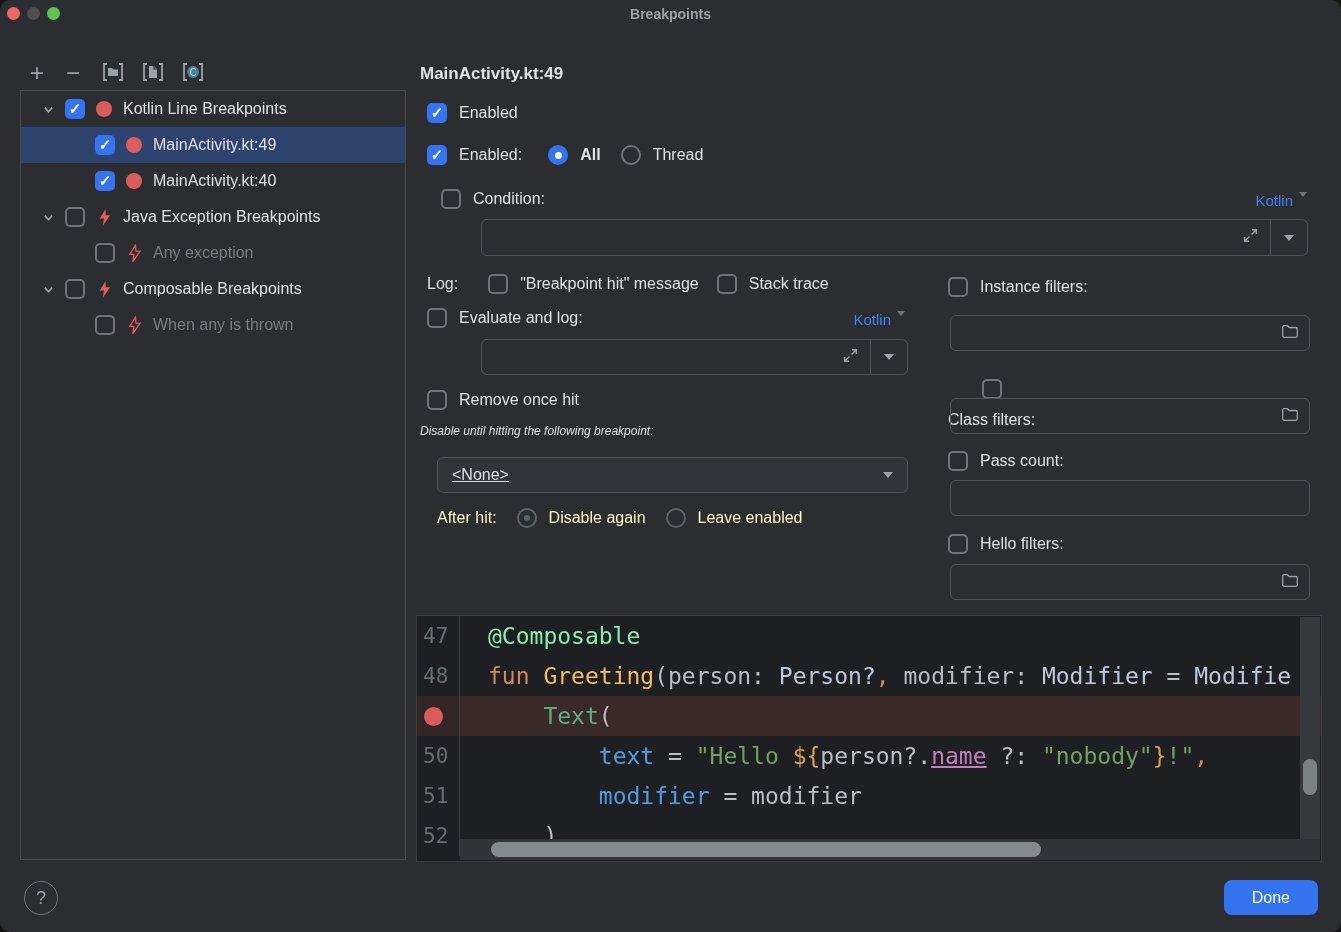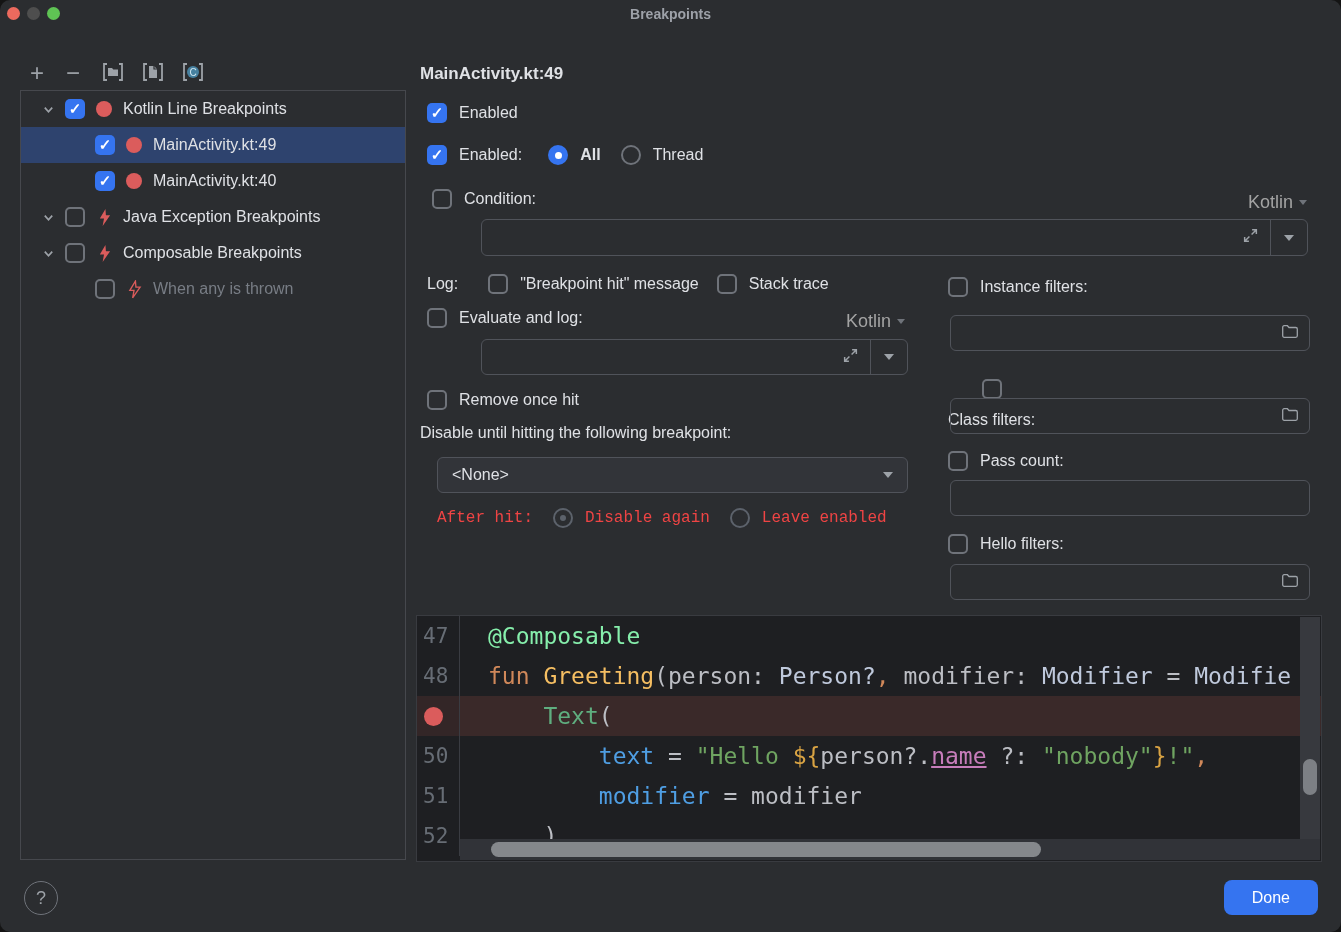--- a/index.html
+++ b/index.html
@@ -36,36 +36,36 @@
   
   .hdr{position:absolute;left:420px;top:64px;font-size:17px;font-weight:bold;}
   .drow{position:absolute;display:flex;align-items:center;gap:12px;font-size:16px;}
   .radio{width:20px;height:20px;border-radius:50%;border:2px solid #6F737A;box-sizing:border-box;flex:none;position:relative;}
   .radio.on{background:var(--accent);border:none;}
   .radio.on::after{content:"";position:absolute;inset:6.5px;border-radius:50%;background:#fff;}
   .radio.mut{border-color:#5C626B;}
   .radio.mutsel{border:2px solid #5C626B;}
   .radio.mutsel::after{content:"";position:absolute;inset:5px;border-radius:50%;background:#5C626B;}
   .bold{font-weight:bold;}
-  .lang{position:absolute;font-size:18px;color:#a3a3a3;display:flex;align-items:center;}
+  .lang{position:absolute;font-size:15px;color:#3b82f6;display:flex;align-items:flex-start;}
   .lang-caret{width:0;height:0;border-left:4px solid transparent;border-right:4px solid transparent;
               border-top:5px solid #6F737A;margin-left:6px;display:inline-block;}
   .xinput{position:absolute;height:37px;border:1px solid #50535A;border-radius:6px;box-sizing:border-box;
           display:flex;align-items:stretch;}
   .xinput .field{flex:1;}
   .xinput .expand{width:40px;display:flex;align-items:center;justify-content:center;}
   .xinput .caretbox{width:36px;border-left:1px solid #50535A;display:flex;align-items:center;justify-content:center;}
   .caret{width:0;height:0;border-left:5px solid transparent;border-right:5px solid transparent;
          border-top:6px solid #9DA2A8;}
-  .plabel{position:absolute;font-size:16px;}
+  .plabel{position:absolute;font-size:12px;font-style:italic;}
   .combo{position:absolute;left:437px;top:457px;width:471px;height:36px;background:#323439;
          border:1px solid #50535A;border-radius:6px;box-sizing:border-box;display:flex;
-         align-items:center;padding:0 14px;font-size:16px;}
+         align-items:center;padding:0 14px;font-size:16px;text-decoration:underline;}
   .combo .caret{margin-left:auto;}
-  .mutrow{color:#ef4444;font-family:Liberation Mono, monospace;}
+  .mutrow{color:#fef9c3;}
 
   
   .frow{position:absolute;display:flex;align-items:center;gap:12px;font-size:16px;left:948px;}
   .finput{position:absolute;left:950px;width:360px;height:36px;border:1px solid #50535A;border-radius:6px;
           box-sizing:border-box;display:flex;align-items:center;justify-content:flex-end;padding-right:10px;}
 
   
   .code-area{position:absolute;left:416px;top:615px;width:906px;height:247px;background:#1E1F22;
              border:1px solid #393B40;box-sizing:border-box;overflow:hidden;}
   .cline{display:flex;height:40px;}
@@ -174,20 +174,29 @@
           </svg>
         </span>
         <div class="cb"></div>
         <span class="ticon">
           <svg width="15" height="19" viewBox="0 0 16 20">
             <polygon points="9,1 3,11 7.5,11 6,19 14,7.5 9.5,7.5" fill="var(--breakpoint-red)"></polygon>
           </svg>
         </span>
         <span class="lbl">Java Exception Breakpoints</span>
       </div>
+      <div class="trow d1">
+        <div class="cb"></div>
+        <span class="ticon">
+          <svg width="15" height="19" viewBox="0 0 16 20">
+            <polygon points="9,1 3,11 7.5,11 6,19 14,7.5 9.5,7.5" fill="none" stroke="var(--breakpoint-red)" stroke-width="1.4"></polygon>
+          </svg>
+        </span>
+        <span class="lbl mut">Any exception</span>
+      </div>
       <div class="trow d0">
         <span class="chev">
           <svg width="13" height="13" viewBox="0 0 14 14" fill="none" stroke="#9DA2A8" stroke-width="1.8">
             <polyline points="3,5 7,9.5 11,5"></polyline>
           </svg>
         </span>
         <div class="cb"></div>
         <span class="ticon">
           <svg width="15" height="19" viewBox="0 0 16 20">
             <polygon points="9,1 3,11 7.5,11 6,19 14,7.5 9.5,7.5" fill="var(--breakpoint-red)"></polygon>
@@ -215,21 +224,21 @@
 
   <div class="drow" style="left:427px;top:145px;">
     <div class="cb on">✓</div>
     <span>Enabled:</span>
     <div class="radio on" style="margin-left:14px;"></div>
     <span class="bold">All</span>
     <div class="radio" style="margin-left:8px;"></div>
     <span>Thread</span>
   </div>
 
-  <div class="drow" style="left:432px;top:189px;">
+  <div class="drow" style="left:441px;top:189px;">
     <div class="cb"></div>
     <span>Condition:</span>
   </div>
   <div class="lang" style="top:192px;right:34px;position:absolute;">
     <span>Kotlin</span>
     <span class="lang-caret"></span>
   </div>
   <div class="xinput" style="left:481px;top:219px;width:827px;">
     <div class="field"></div>
     <div class="expand">

